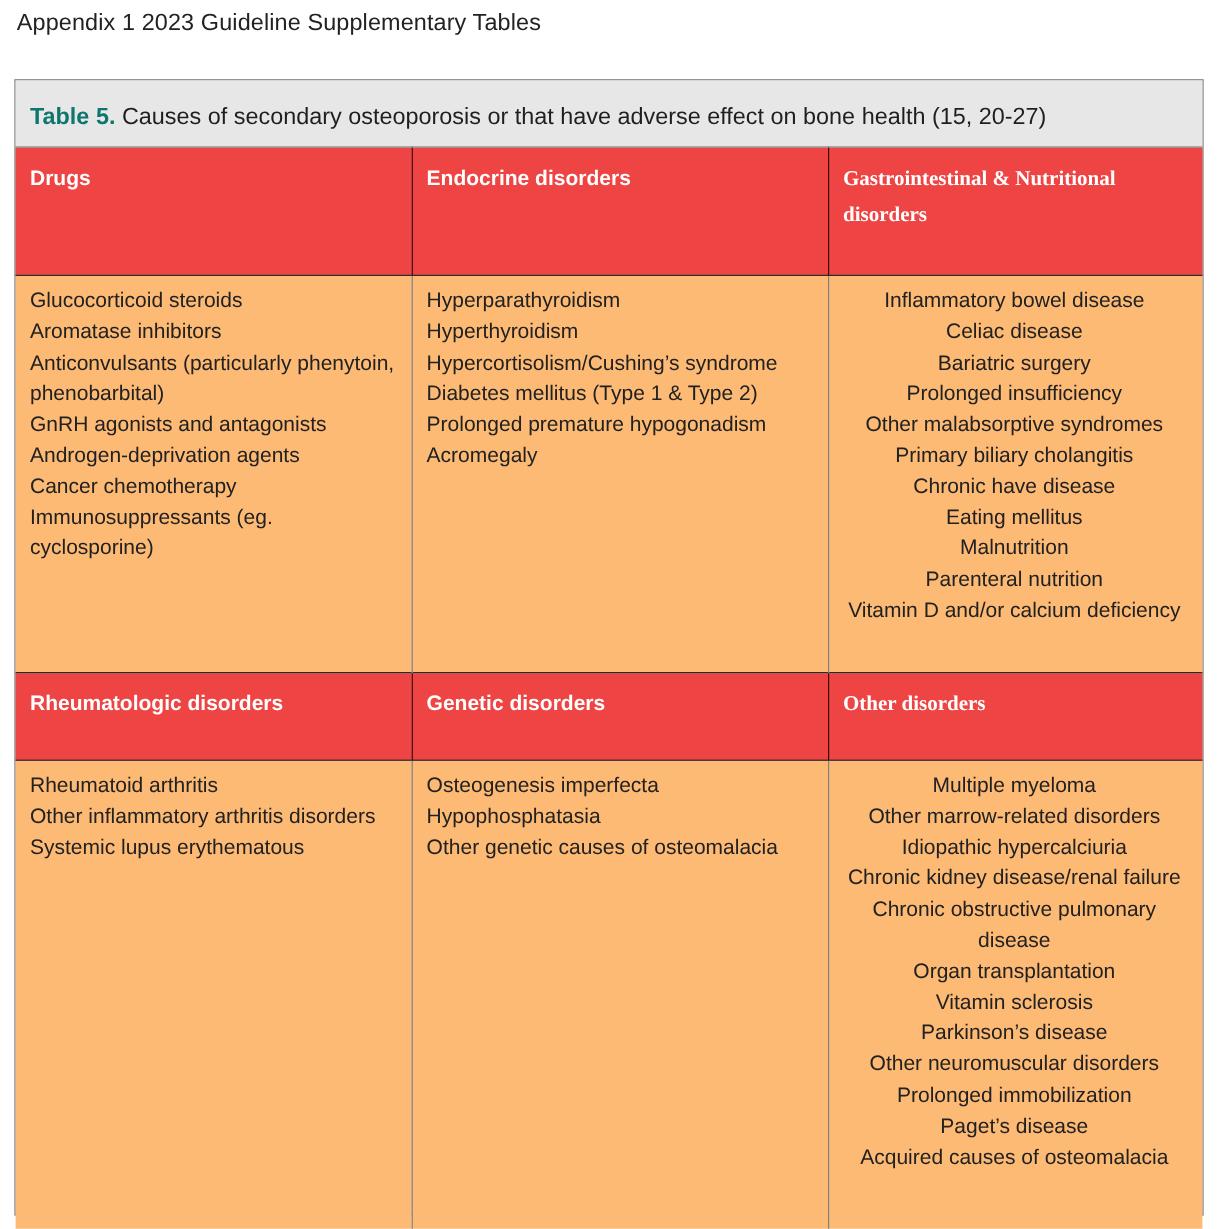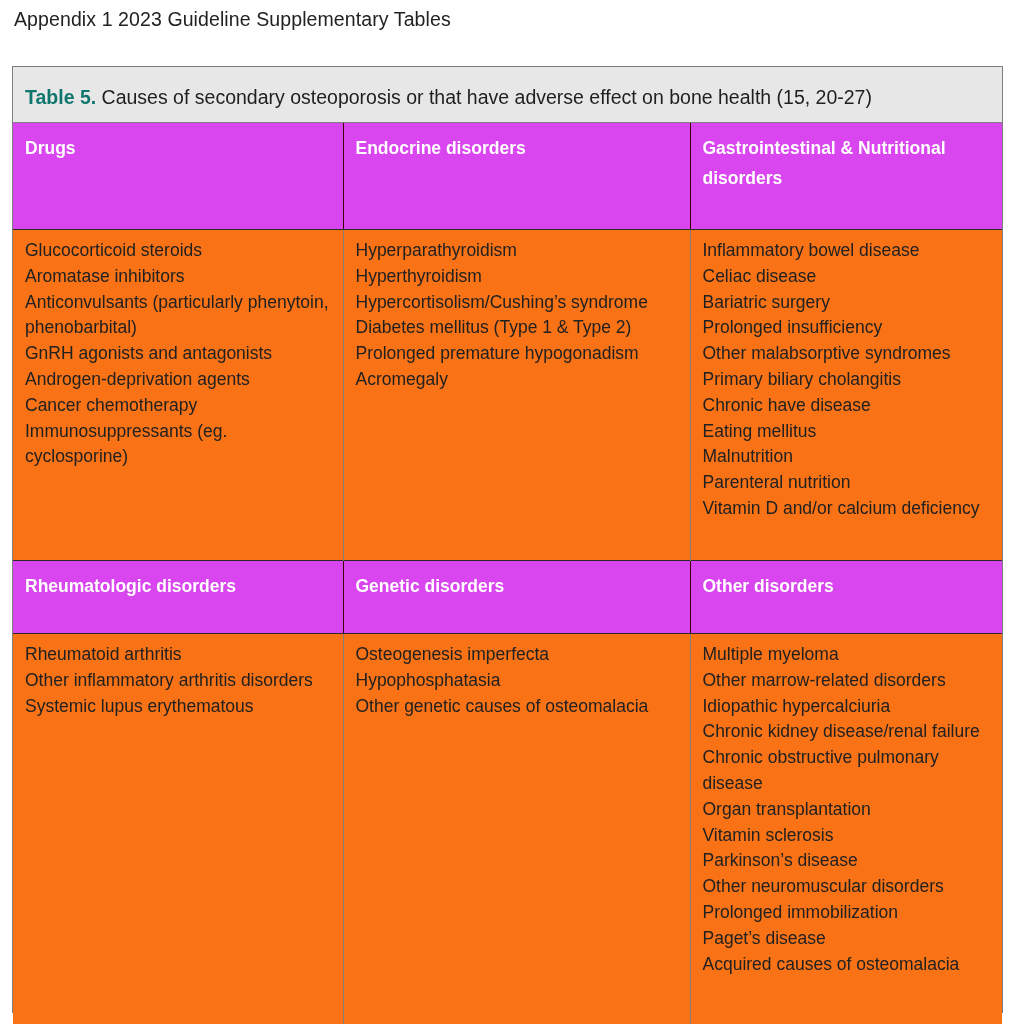--- a/index.html
+++ b/index.html
@@ -75,44 +75,44 @@
     font-size: 19.5px;
     line-height: 29px;
     color: #1f1f1f;
   }
   .caption-label {
     font-weight: bold;
     color: #0f766e;
   }
 
   tr.hdr td {
-    background: #d946ef;
+    background: #ef4444;
     border-color: #3a0000;
     border-top: 1px solid #2b2b2b;
     border-bottom: 1px solid #2b2b2b;
     padding: 10px 12px 10px 12px;
   }
   tr.hdr td:first-child { border-left: 0; }
-  tr.hdr td:last-child { border-right: 0; }
+  tr.hdr td:last-child { border-right: 0; font-family: Liberation Serif, serif; }
 
   .hdr-text {
     color: #ffffff;
     font-weight: bold;
     font-size: 17.5px;
     line-height: 30px;
   }
 
   tr.body td {
     padding: 8px 14px 10px 12px;
-    background: #f97316;
+    background: #fdba74;
     border-top: 0;
     border-bottom: 0;
   }
   tr.body td:first-child { border-left: 0; }
-  tr.body td:last-child { border-right: 0; }
+  tr.body td:last-child { border-right: 0; text-align: center; }
 
   tr.body-a td { height: 312px; }
   tr.body-b td { height: 390px; }
 
   ul.cell-list {
     list-style: none;
     margin: 0;
     padding: 0;
   }
   ul.cell-list li {

